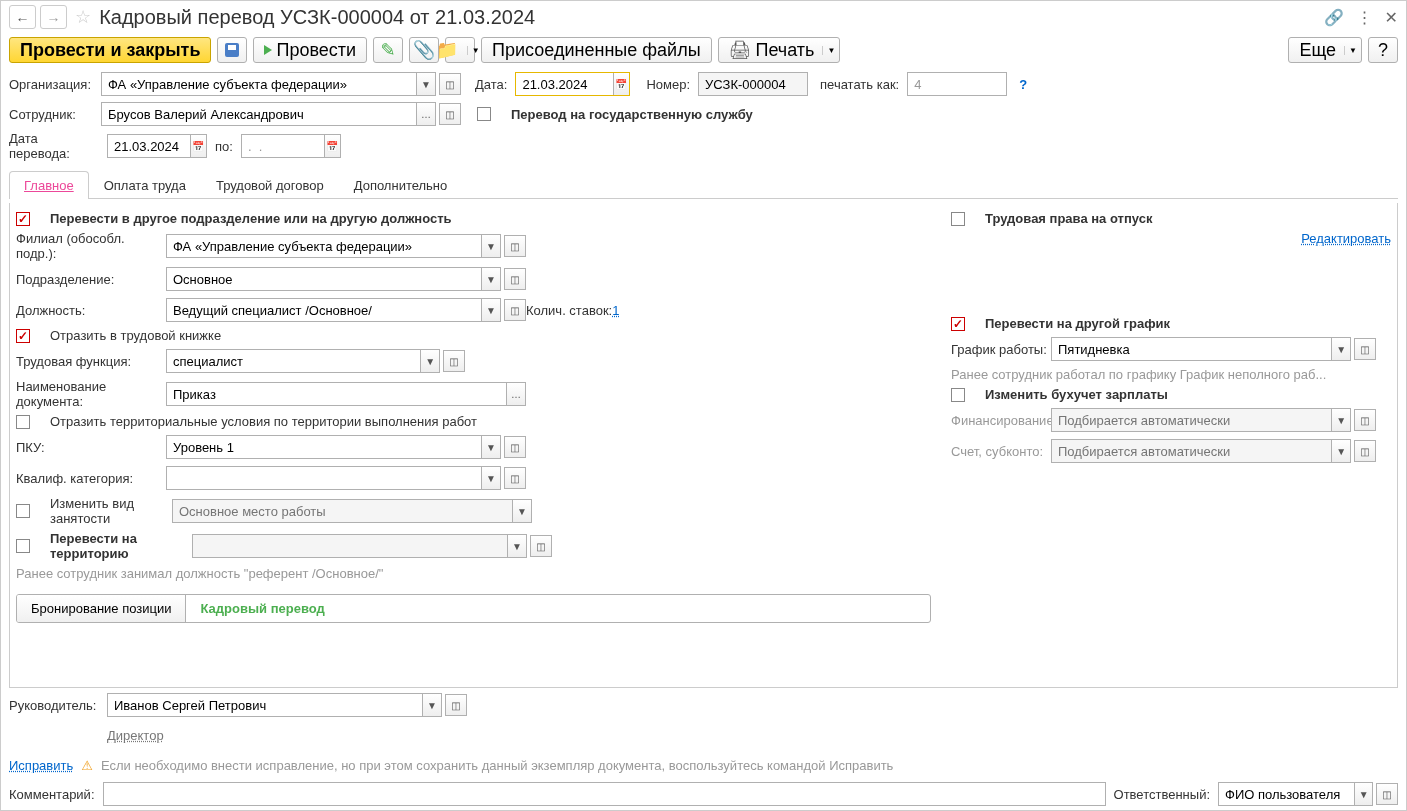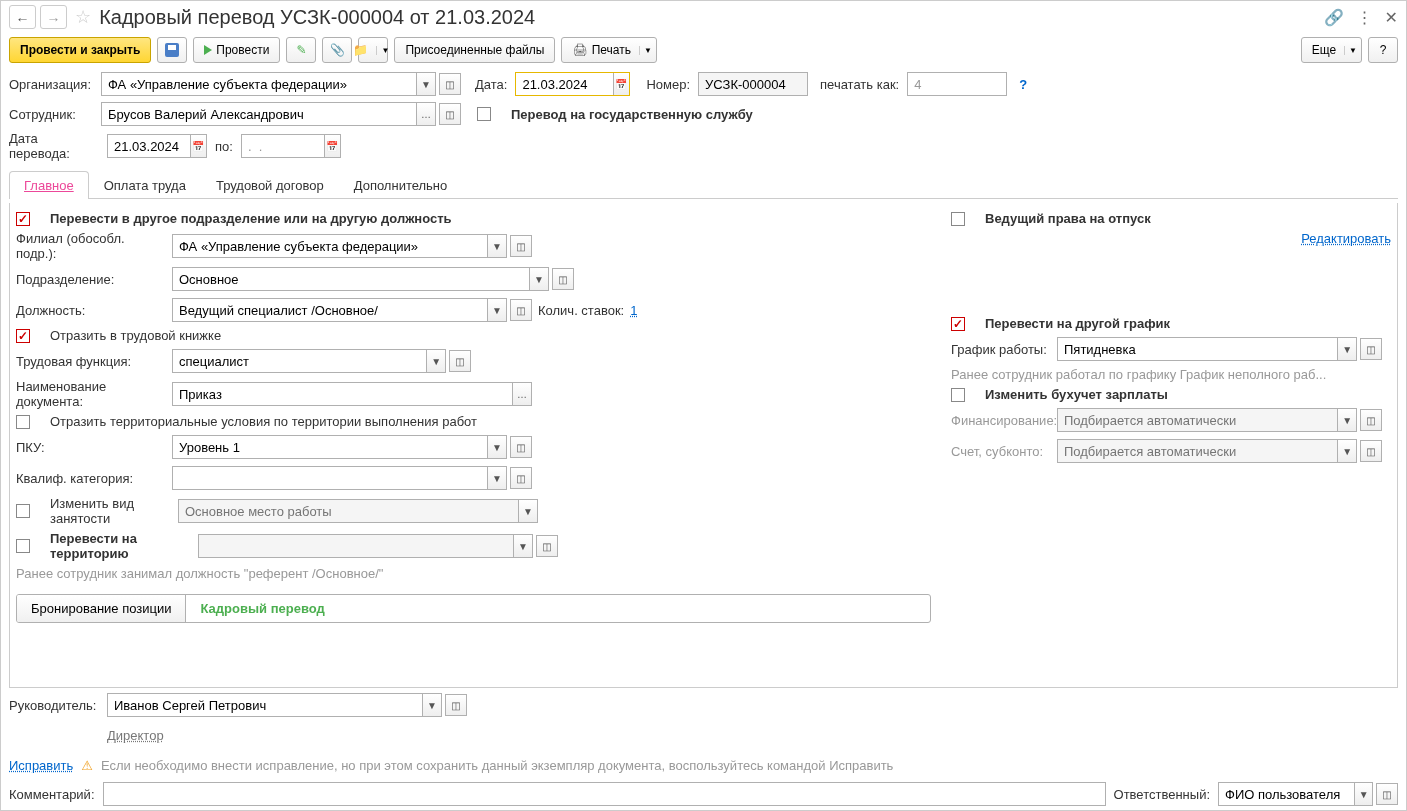--- a/index.html
+++ b/index.html
@@ -7,21 +7,21 @@
 .window { width: 1407px; height: 811px; border: 1px solid #ccc; display: flex; flex-direction: column; }
 .titlebar { display: flex; align-items: center; padding: 4px 8px; gap: 4px; }
 .nav-btn { width: 27px; height: 24px; border: 1px solid #ccc; background: #fff; display: flex; align-items: center; justify-content: center; cursor: pointer; border-radius: 3px; }
 .nav-btn.arrow-left::after { content: "←"; font-size: 14px; color: #555; }
 .nav-btn.arrow-right::after { content: "→"; font-size: 14px; color: #999; }
 .star-icon { font-size: 18px; color: #ccc; margin: 0 4px; cursor: pointer; }
 .title { font-size: 20px; font-weight: 400; flex: 1; }
 .titlebar-right { display: flex; gap: 12px; align-items: center; }
 .link-icon, .menu-icon, .close-icon { font-size: 16px; color: #666; cursor: pointer; }
 .toolbar { display: flex; align-items: center; padding: 4px 8px; gap: 6px; }
-.btn { height: 26px; border: 1px solid #b0b0b0; background: linear-gradient(#fff,#f0f0f0); border-radius: 3px; padding: 0 10px; display: flex; align-items: center; gap: 4px; cursor: pointer; font-size: 12px; }
+.btn { height: 26px; border: 1px solid #b0b0b0; background: linear-gradient(#fff,#f0f0f0); border-radius: 3px; padding: 0 10px; display: flex; align-items: center; gap: 4px; cursor: pointer; font-size: 18px; }
 .btn-primary { background: linear-gradient(#ffe680,#ffd633); border-color: #c9a400; font-weight: bold; }
 .btn-icon { width: 30px; padding: 0; justify-content: center; }
 .btn-split { padding-right: 4px; }
 .btn-split::after { content: "▼"; font-size: 8px; margin-left: 4px; border-left: 1px solid #ccc; padding-left: 4px; }
 .icon-save { width: 14px; height: 14px; background: #4a7ec7; display: inline-block; border-radius: 2px; position: relative; }
 .icon-save::after { content: ""; position: absolute; top: 2px; left: 3px; width: 8px; height: 5px; background: #fff; }
 .icon-play { width: 0; height: 0; border-left: 8px solid #4caf50; border-top: 5px solid transparent; border-bottom: 5px solid transparent; display: inline-block; }
 .icon-pencil { color: #4caf50; }
 .icon-clip { color: #888; }
 .icon-folder { color: #d4a017; }
@@ -43,21 +43,21 @@
 .checkbox.highlight { border: 1px solid #c00; }
 .cb-label { display: flex; align-items: center; gap: 4px; }
 .cb-label .text { font-size: 13px; padding-left: 16px; }
 .cb-label .text.bold { font-weight: bold; }
 .tabs { display: flex; border-bottom: 1px solid #ccc; margin-top: 6px; }
 .tab { padding: 6px 14px; border: 1px solid transparent; border-bottom: none; cursor: pointer; font-size: 13px; margin-bottom: -1px; }
 .tab.active { border-color: #ccc; background: #fff; color: #ec4899; text-decoration: underline; border-radius: 4px 4px 0 0; }
 .tab-body { border: 1px solid #ccc; border-top: none; padding: 8px 6px; display: flex; gap: 20px; flex: 1; }
 .col-left { flex: 1; display: flex; flex-direction: column; gap: 5px; }
 .col-right { width: 440px; display: flex; flex-direction: column; gap: 5px; }
-.form-row { display: flex; align-items: center; gap: 6px; min-height: 26px; }
+.form-row { display: flex; align-items: center; min-height: 26px; }
 .form-row .label { width: 150px; flex-shrink: 0; }
 .link { color: #0066cc; cursor: pointer; text-decoration: underline dotted; }
 .note { color: #999; font-size: 13px; }
 .toggle-group { display: inline-flex; border: 1px solid #b0b0b0; border-radius: 3px; overflow: hidden; margin-top: 8px; }
 .toggle-btn { padding: 6px 14px; background: linear-gradient(#fff,#f0f0f0); border: none; cursor: pointer; font-size: 13px; }
 .toggle-btn.active { background: #fff; color: #4caf50; font-weight: bold; }
 .toggle-btn:first-child { border-right: 1px solid #b0b0b0; }
 .warn-icon { color: #f0a020; }
 .warn-text { color: #999; }
 .bottom-row { display: flex; align-items: center; gap: 8px; }
@@ -183,21 +183,21 @@
               <div class="field-group" style="width:335px">
                 <input class="input" value="ФА «Управление субъекта федерации»" style="">
                 <button class="field-btn">▼</button>
               </div>
               <button class="field-btn ext">◫</button>
             </div>
         </div>
         <div class="form-row">
           <span class="label">Подразделение:</span>
           <div class="combo">
-              <div class="field-group" style="width:377px">
+              <div class="field-group" style="width:335px">
                 <input class="input" value="Основное" style="">
                 <button class="field-btn">▼</button>
               </div>
               <button class="field-btn ext">◫</button>
             </div>
         </div>
         <div class="form-row">
           <span class="label">Должность:</span>
           <div class="combo">
               <div class="field-group" style="width:335px">
@@ -281,21 +281,21 @@
         <div class="toggle-group">
           <button class="toggle-btn">Бронирование позиции</button>
           <button class="toggle-btn active">Кадровый перевод</button>
         </div>
       </div>
 
       <div class="col-right">
         <div style="display:flex;align-items:center">
           <label class="cb-label">
             <span class="checkbox"></span>
-            <span class="text bold">Ведущий права на отпуск</span>
+            <span class="text bold">Трудовая права на отпуск</span>
           </label>
         </div>
         <div style="display:flex;align-items:center">
           <span class="edit-link">Редактировать</span>
         </div>
         <div style="height:60px"></div>
         <label class="cb-label">
           <span class="checkbox checked highlight"></span>
           <span class="text bold">Перевести на другой график</span>
         </label>

